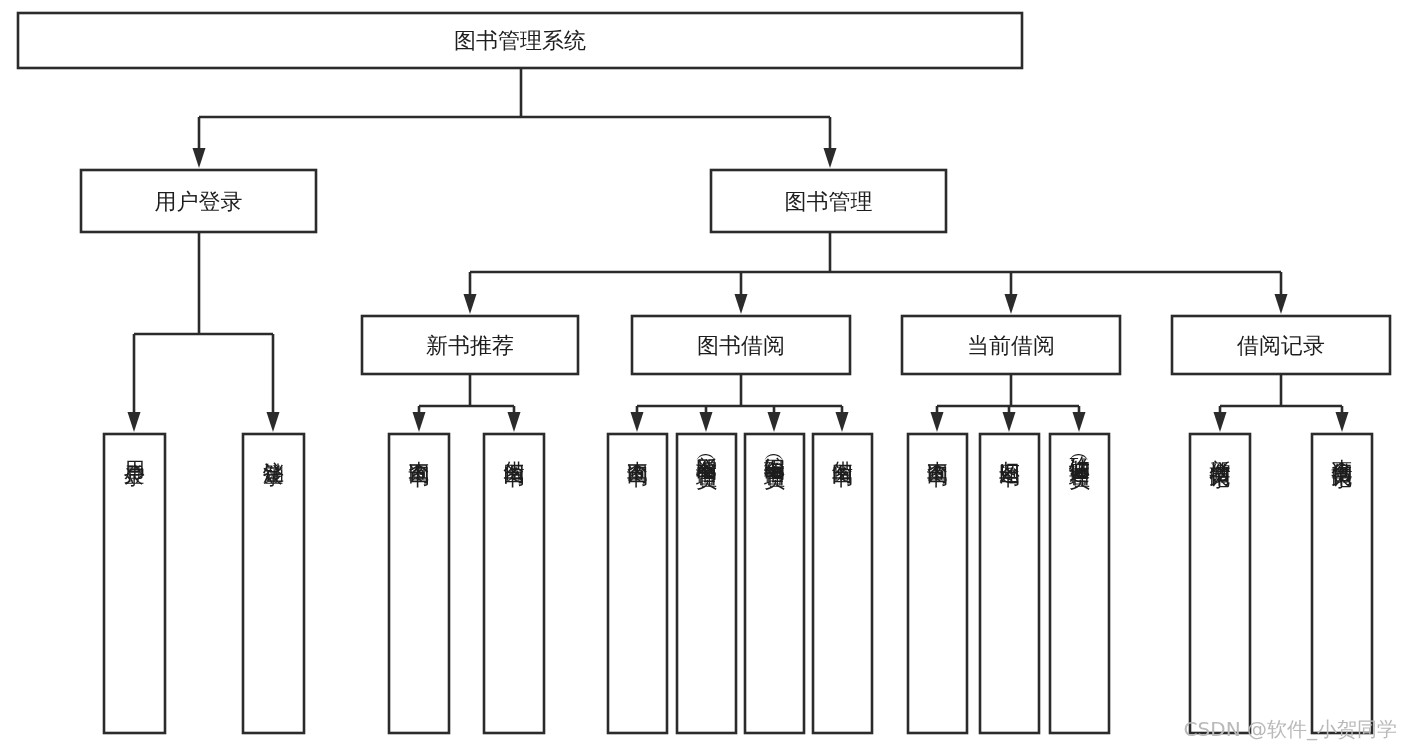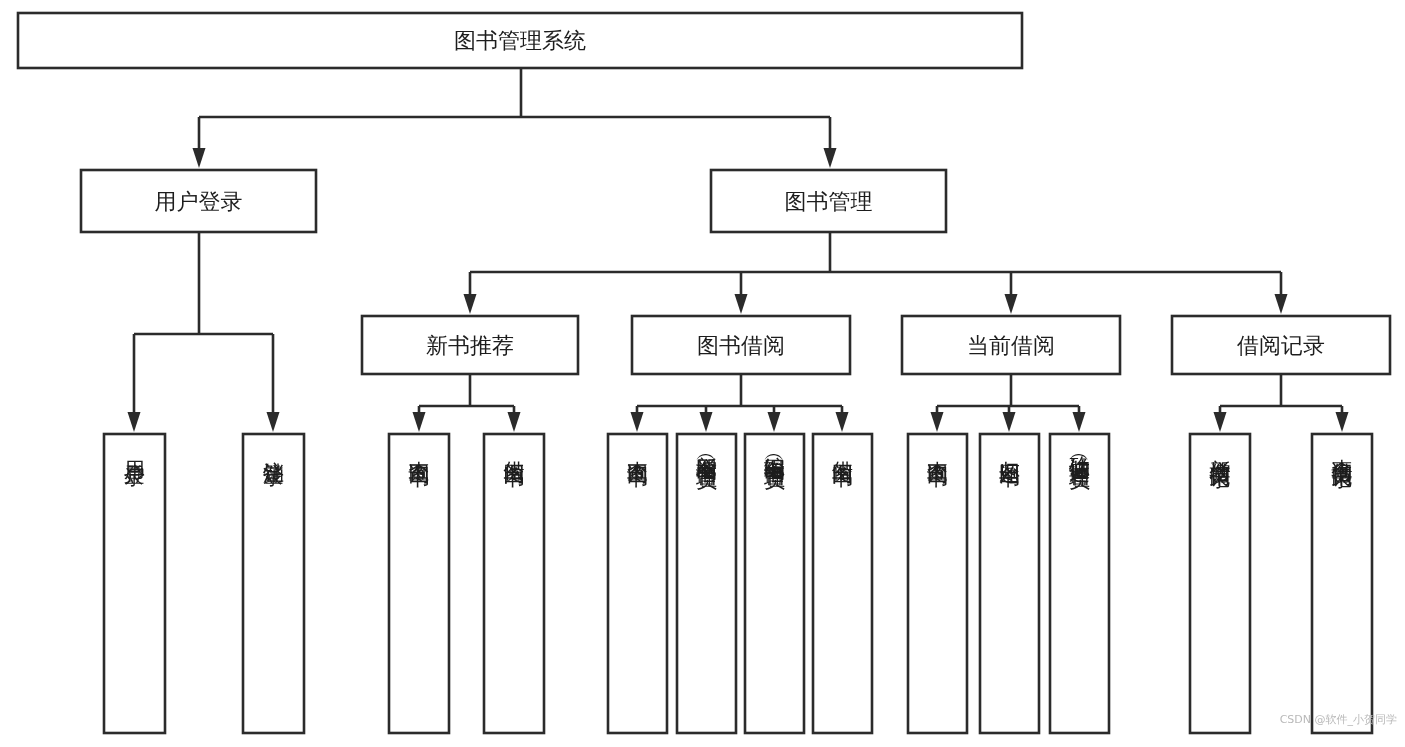--- a/index.html
+++ b/index.html
@@ -51,22 +51,22 @@
     font-size: 22px;
   }
   .label-v {
     font-size: 21px;
     writing-mode: vertical-rl;
     letter-spacing: 2px;
   }
   .watermark {
     position: absolute;
     right: 8px;
-    bottom: 20px;
-    font-size: 11px;
+    bottom: 4px;
+    font-size: 20px;
     color: #b9b9b9;
     font-family: "DejaVu Sans", "Liberation Sans", sans-serif;
     white-space: nowrap;
     user-select: none;
   }
 </style>
 </head>
 <body>
 
 <div id="diagram-root">

